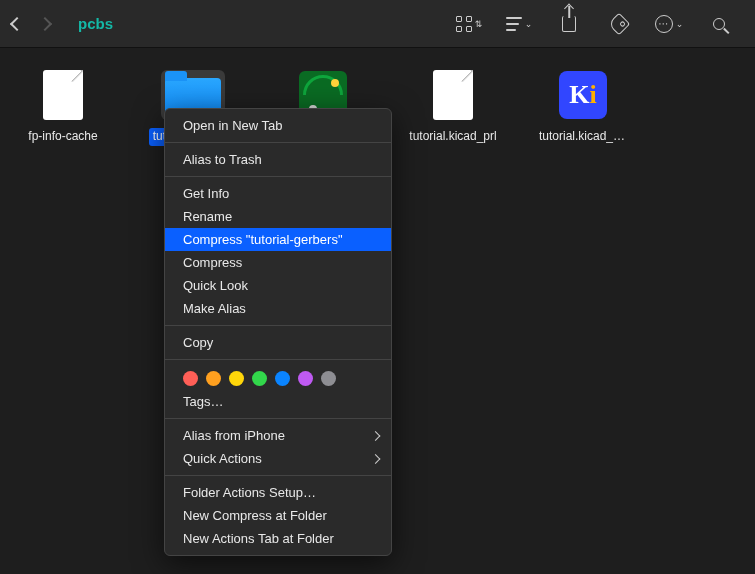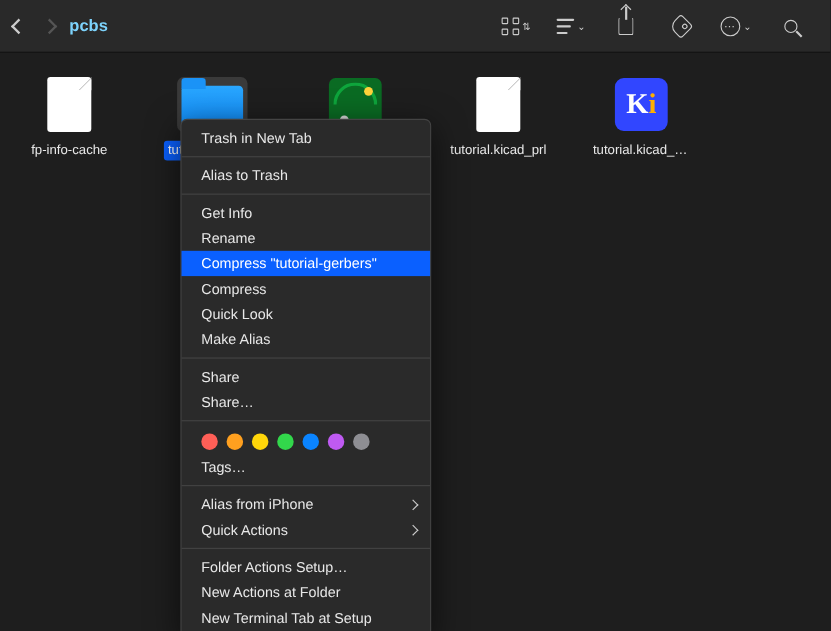--- a/index.html
+++ b/index.html
@@ -1,21 +1,21 @@
 <!DOCTYPE html>
 <html><head>
 <meta charset="utf-8">
 <style>
   * { box-sizing: border-box; margin: 0; padding: 0; }
   body { width: 755px; height: 574px; background: #1e1e1e; font-family: -apple-system, "Helvetica Neue", Arial, sans-serif; color: #fff; overflow: hidden; position: relative; }
   .toolbar { height: 48px; display: flex; align-items: center; padding: 0 12px; background: #292929; border-bottom: 1px solid #111; }
   .nav-arrows { display: flex; gap: 18px; align-items: center; }
   .arrow { width: 10px; height: 10px; border-left: 2px solid #ccc; border-bottom: 2px solid #ccc; transform: rotate(45deg); cursor: pointer; }
   .arrow.fwd { transform: rotate(-135deg); border-color: #555; }
-  .title { margin-left: 13px; font-size: 15px; font-weight: 600; color: #7dd3fc; }
+  .title { margin-left: 28px; font-size: 15px; font-weight: 600; color: #14b8a6; }
   .spacer { flex: 1; }
   .tb-btn { width: 32px; height: 32px; display: flex; align-items: center; justify-content: center; color: #ccc; cursor: pointer; position: relative; }
   .tb-group { display: flex; align-items: center; gap: 18px; margin-right: 8px; }
   .icongrid { width:16px; height:16px; position:relative; }
   .icongrid span { position:absolute; width:6px; height:6px; border:1px solid #ccc; border-radius:1px; }
   .icongrid span:nth-child(1){top:0;left:0}
   .icongrid span:nth-child(2){top:0;right:0}
   .icongrid span:nth-child(3){bottom:0;left:0}
   .icongrid span:nth-child(4){bottom:0;right:0}
   .chev { font-size:9px; margin-left:3px; color:#ccc; }
@@ -129,44 +129,43 @@
   </div>
   <div class="file">
     <div class="thumb">
         <div class="kicad-shape">K<span class="i-dot">i</span></div>
       </div>
     <div class="label">tutorial.kicad_pro</div>
   </div>
 </div>
 
 <div class="context">
-  <div class="mi">Trash in New Tab</div>
+  <div class="mi">Open in New Tab</div>
   <hr>
   <div class="mi">Alias to Trash</div>
   <hr>
   <div class="mi">Get Info</div>
   <div class="mi">Rename</div>
   <div class="mi hl">Compress "tutorial-gerbers"</div>
   <div class="mi">Compress</div>
   <div class="mi">Quick Look</div>
   <div class="mi">Make Alias</div>
   <hr>
-  <div class="mi">Share</div>
-  <div class="mi">Share…</div>
+  <div class="mi">Copy</div>
   <hr>
   <div class="tag-row">
     <div class="tag-dot" style="background:#ff5f57"></div>
     <div class="tag-dot" style="background:#ffa01f"></div>
     <div class="tag-dot" style="background:#ffd60a"></div>
     <div class="tag-dot" style="background:#32d74b"></div>
     <div class="tag-dot" style="background:#0a84ff"></div>
     <div class="tag-dot" style="background:#bf5af2"></div>
     <div class="tag-dot" style="background:#8e8e93"></div>
   </div>
   <div class="mi">Tags…</div>
   <hr>
   <div class="mi sub">Alias from iPhone</div>
   <div class="mi sub">Quick Actions</div>
   <hr>
   <div class="mi">Folder Actions Setup…</div>
-  <div class="mi">New Actions at Folder</div>
-  <div class="mi">New Terminal Tab at Setup</div>
+  <div class="mi">New Compress at Folder</div>
+  <div class="mi">New Actions Tab at Folder</div>
 </div>
 
 </body></html>

